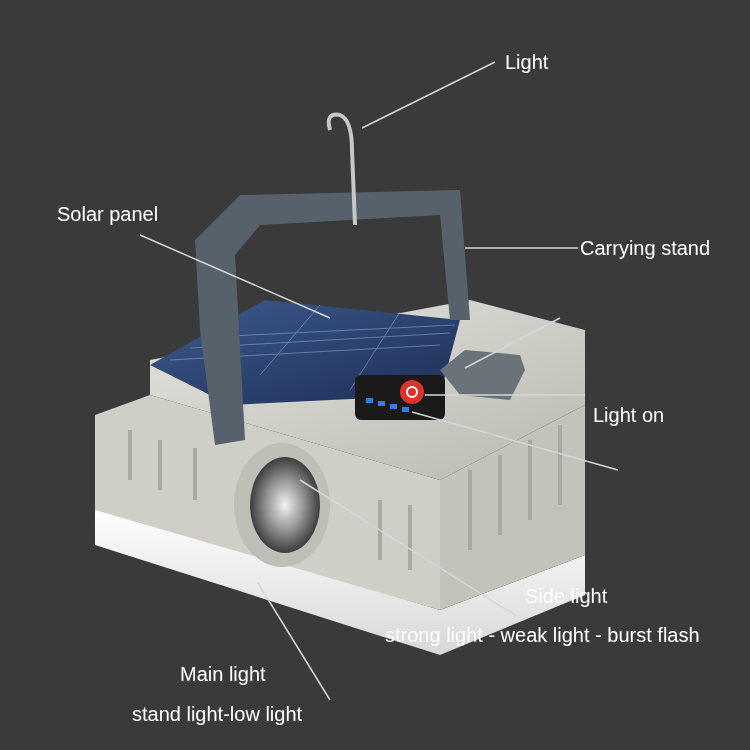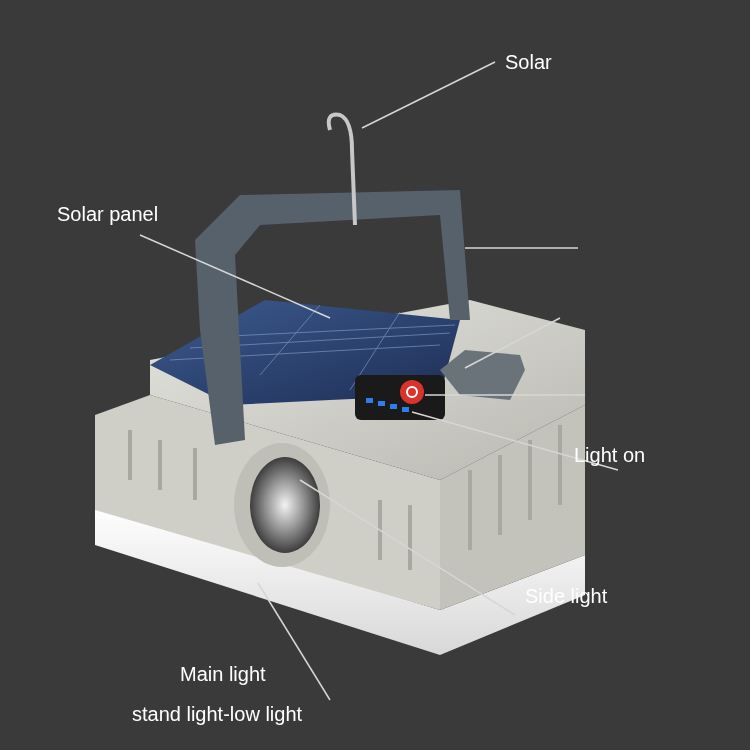--- a/index.html
+++ b/index.html
@@ -86,19 +86,21 @@
       <line x1="140" y1="235" x2="330" y2="318"></line>
       <line x1="465" y1="248" x2="578" y2="248"></line>
       <line x1="465" y1="368" x2="560" y2="318"></line>
       <line x1="425" y1="395" x2="585" y2="395"></line>
       <line x1="412" y1="412" x2="618" y2="470"></line>
       <line x1="300" y1="480" x2="515" y2="615"></line>
       <line x1="258" y1="583" x2="330" y2="700"></line>
     </g>
   </svg>
 
-  <span class="label" style="left:505px;top:52px;">Solar</span>
+  <span class="label" style="left:505px;top:52px;">Light</span>
   <span class="label" style="left:57px;top:204px;">Solar panel</span>
-  <span class="label" style="left:574px;top:405px;margin-top:40px;">Light on</span>
+  <span class="label" style="left:580px;top:238px;">Carrying stand</span>
+  <span class="label" style="left:593px;top:405px;">Light on</span>
   <span class="label" style="left:525px;top:586px;text-align:center;">Side light</span>
+  <span class="label" style="left:385px;top:625px;">strong light - weak light - burst flash</span>
   <span class="label" style="left:180px;top:664px;">Main light</span>
   <span class="label" style="left:132px;top:704px;">stand light-low light</span>
 </div>
 
 </body></html>

